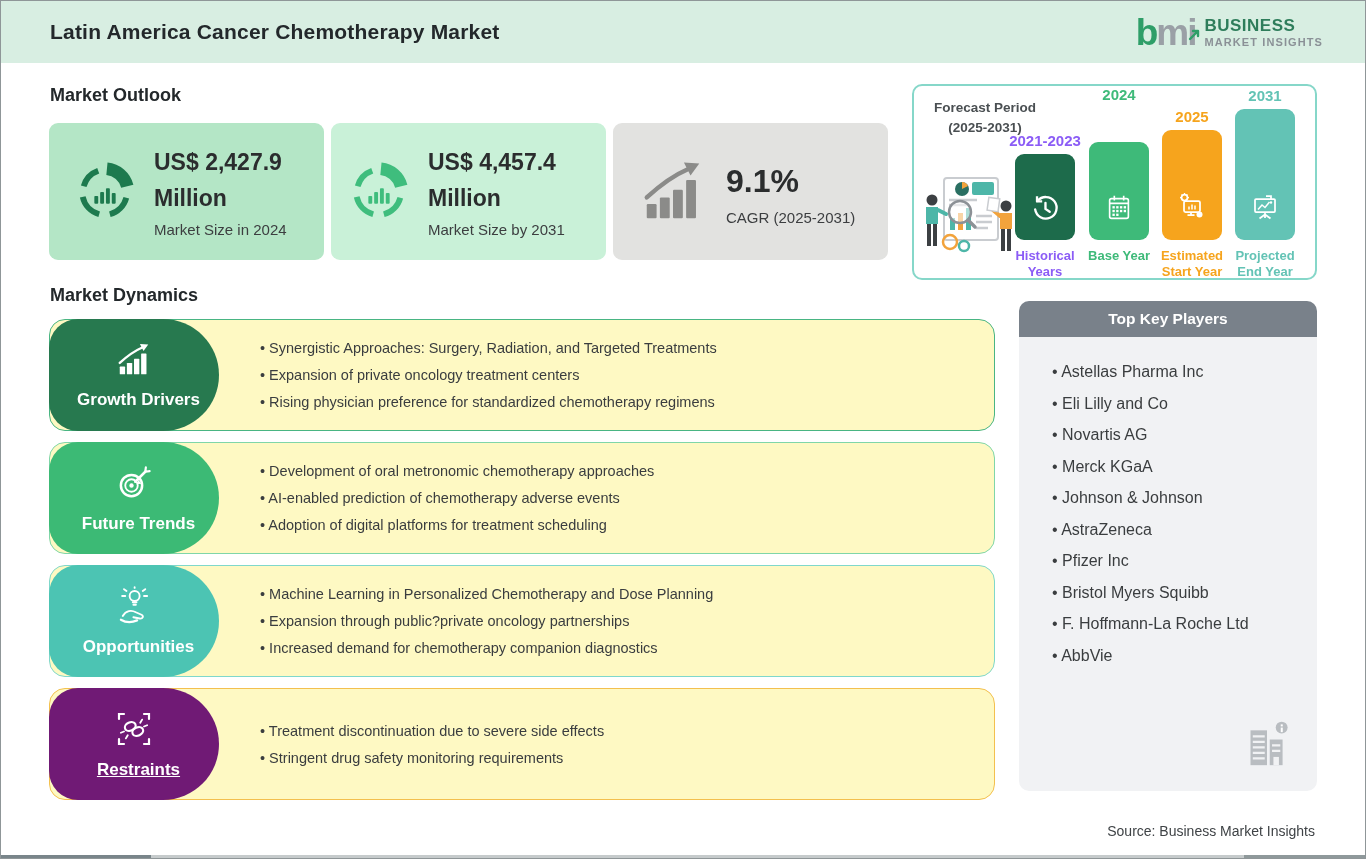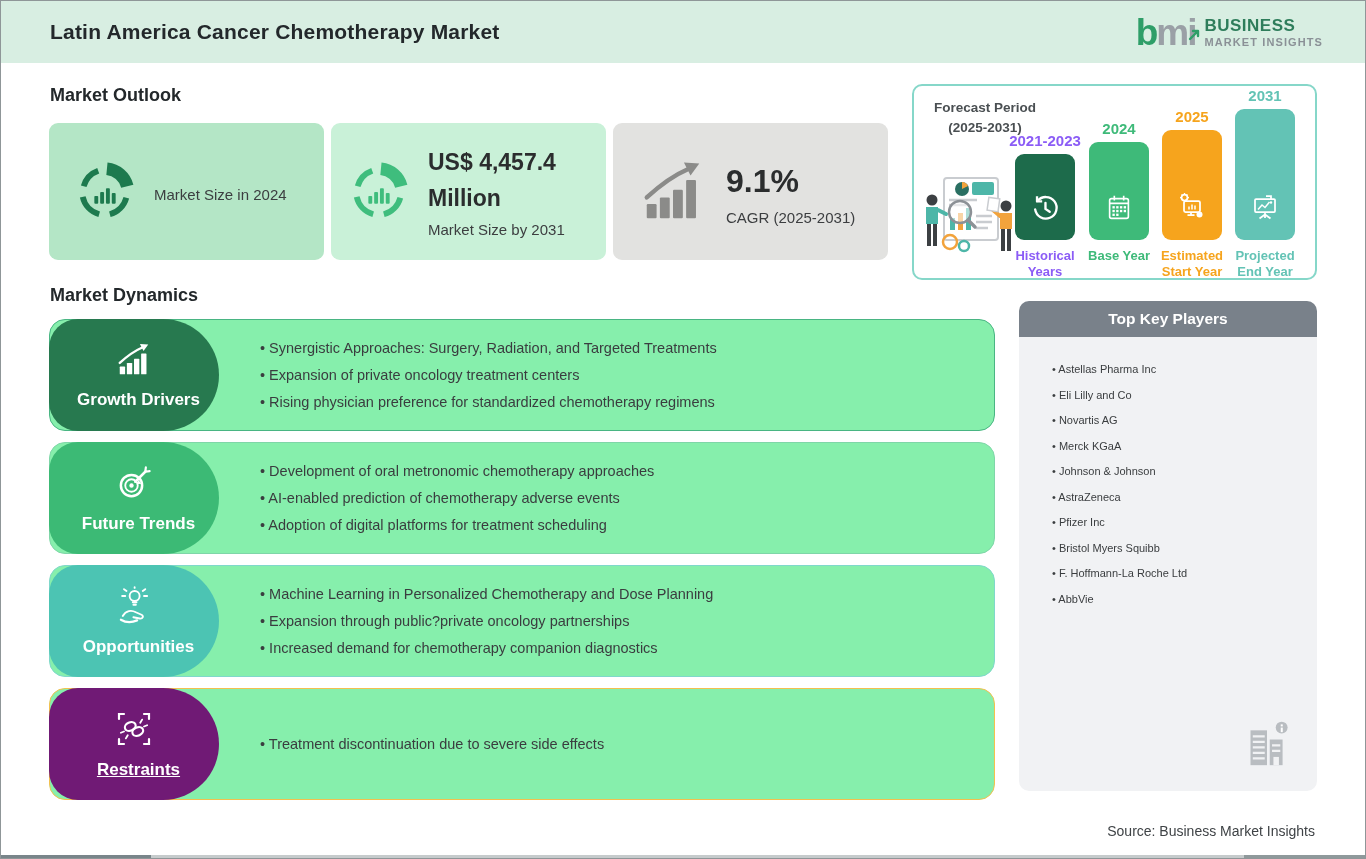--- a/index.html
+++ b/index.html
@@ -47,28 +47,28 @@
   .fc-year { font-size:15px; font-weight:bold; white-space:nowrap; margin-bottom:5px; }
   .fc-bar { width:60px; border-radius:9px; display:flex; align-items:flex-end; justify-content:center; }
   .fc-bar svg { margin-bottom:13px; }
   .fc-caption { position:absolute; top:162px; width:76px; text-align:center;
                 font-size:13px; font-weight:bold; line-height:1.25; }
   .c1 { color:#8b5cf6; } .bg1 { background:#1d6b4b; }
   .c2 { color:#3eba79; } .bg2 { background:#3eba79; }
   .c3 { color:#f6a41d; } .bg3 { background:#f6a41d; }
   .c4 { color:#63c3b5; } .bg4 { background:#63c3b5; }
   .g1 { left:101px; } .cap1 { left:93px; }
-  .g2 { left:175px; } .cap2 { left:167px; }
+  .g2 { left:175px;gap:34px; } .cap2 { left:167px; }
   .g3 { left:248px; } .cap3 { left:240px; }
   .g4 { left:321px; } .cap4 { left:313px; }
   .fc-illustration { position:absolute; left:6px; bottom:10px; }
 
   
   .dyn-row { position:absolute; left:48px; width:946px; height:112px; }
-  .dyn-box { position:absolute; inset:0; background:#86efac; border-radius:16px;
+  .dyn-box { position:absolute; inset:0; background:#fef9c3; border-radius:16px;
              display:flex; flex-direction:column; justify-content:center; gap:11px;
              padding-left:210px; padding-right:16px; }
   .bullet { font-size:14.5px; color:#3a3d3f; }
   .bullet::before { content:"• "; }
   .dyn-pill { position:absolute; left:0; top:0; bottom:0; width:170px; color:#ffffff;
               border-radius:30px 58px 58px 30px; display:flex; flex-direction:column;
               align-items:center; justify-content:center; gap:7px; }
   .pill-label { font-size:17px; font-weight:bold;margin-left:9px; }
   .row1 { top:318px; } .row2 { top:441px; } .row3 { top:564px; } .row4 { top:687px; }
   .row1 .dyn-box { border:1px solid #49b583; }
@@ -80,21 +80,21 @@
   .row3 .dyn-pill { background:#4cc4b3; }
   .row4 .dyn-pill { background:#701a75;text-decoration:underline; }
 
   
   .players { position:absolute; left:1018px; top:300px; width:298px; height:368px; }
   .players-header { height:36px; background:#79818a; border-radius:10px 10px 0 0;
                     display:flex; align-items:center; justify-content:center;
                     color:#ffffff; font-size:15.5px; font-weight:bold; }
   .players-body { position:relative; height:454px; background:#f1f2f4; border-radius:0 0 10px 10px;
                   padding:26px 18px 0 33px; }
-  .company { font-size:11px; color:#3a3d3f; margin-bottom:13.5px; }
+  .company { font-size:16px; color:#3a3d3f; margin-bottom:13.5px; }
   .company::before { content:"• "; }
   .players-building { position:absolute; right:28px; bottom:16px; }
 
   
   .source { position:absolute; right:50px; top:822px; font-size:14px; color:#3f4346; }
   .bottom-strip { position:absolute; left:0; bottom:0; width:100%; height:3px;
                   background:linear-gradient(to right,#79858a 0px,#79858a 150px,
                              #c6cbcc 150px,#c6cbcc 1243px,#8f999b 1243px,#8f999b 100%); }
 </style>
 </head>
@@ -133,20 +133,21 @@
         </g>
         <g fill="currentColor">
           <rect x="21" y="36" width="4" height="8" rx="1"></rect>
           <rect x="27" y="32" width="4" height="12" rx="1"></rect>
           <rect x="33" y="28" width="4" height="16" rx="1"></rect>
           <rect x="39" y="33" width="4" height="11" rx="1"></rect>
         </g>
       </svg>
     </span>
     <div class="txt">
+      <div class="value">US$ 2,427.9 Million</div>
       <div class="label">Market Size in 2024</div>
     </div>
   </div>
 
   <div class="card card2">
     <span class="icon">
       <svg width="62" height="62" viewBox="0 0 64 64">
         <g stroke="currentColor" fill="none">
           <path d="M34 8 A24 24 0 0 1 55 26" stroke-width="13"></path>
           <path d="M10 26 A24 24 0 0 1 25 10" stroke-width="6"></path>
@@ -351,20 +352,21 @@
           <path d="M11 54 q12 7 26 1" stroke-width="3.5"></path>
         </svg>
       </span>
       <span class="pill-label">Opportunities</span>
     </div>
   </div>
 
   <div class="dyn-row row4">
     <div class="dyn-box">
       <div class="bullet">Treatment discontinuation due to severe side effects</div>
+      <div class="bullet">Stringent drug safety monitoring requirements</div>
     </div>
     <div class="dyn-pill">
       <span>
         <svg width="40" height="40" viewBox="0 0 64 64" stroke="#ffffff" fill="none" stroke-width="3.5" stroke-linecap="round">
           <path d="M16 8 h-8 v8 M48 8 h8 v8 M16 56 h-8 v-8 M48 56 h8 v-8"></path>
           <ellipse cx="26" cy="28" rx="9" ry="6.5" transform="rotate(-25 26 28)"></ellipse>
           <ellipse cx="38" cy="36" rx="9" ry="6.5" transform="rotate(-25 38 36)"></ellipse>
           <path d="M22 42 l-3 5 M16 36 l-5 2 M42 22 l3 -5 M48 28 l5 -2" stroke-width="3"></path>
         </svg>
       </span>

